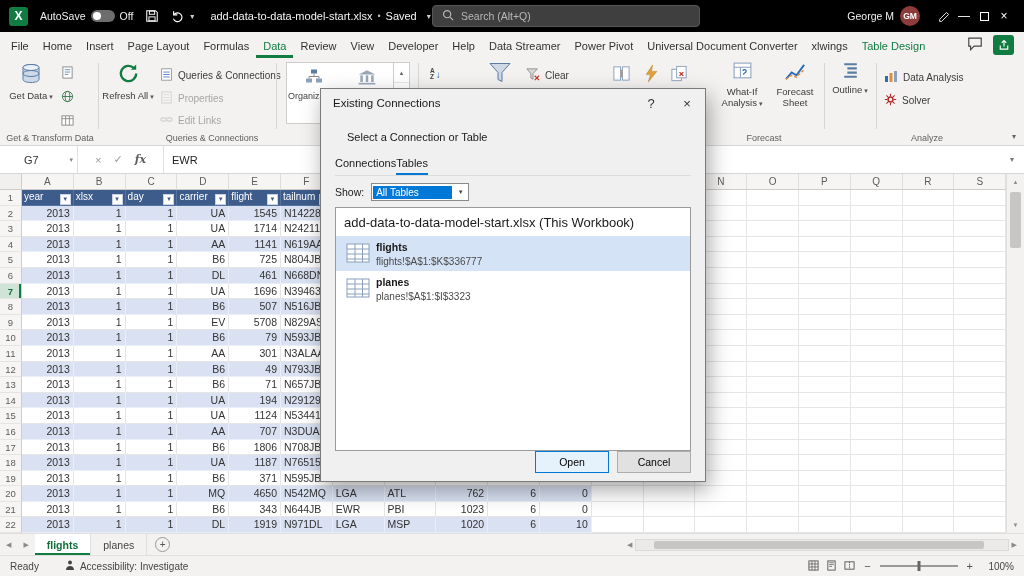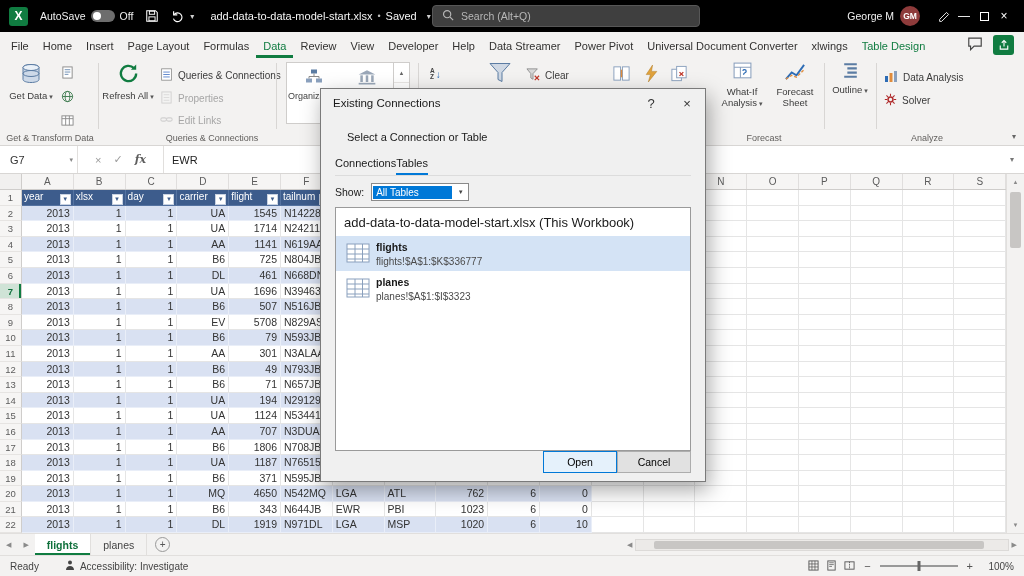--- a/index.html
+++ b/index.html
@@ -57,21 +57,21 @@
   .gal-scroll{width:16px;margin-left:auto;border-left:1px solid #cfcdcb;display:flex;flex-direction:column;font-size:6px;color:#666}
   .gal-scroll span{flex:1;display:flex;align-items:center;justify-content:center;border-bottom:1px solid #e8e6e4}
   .sortbtn{position:absolute;display:flex;align-items:center;width:24px;height:20px}
   .sortbtn .st{display:flex;flex-direction:column;font-size:6.5px;font-weight:bold;color:#444;line-height:6.5px}
   .sortbtn .ar{font-size:10px;color:#2d6cb5;margin-left:1px}
   .st span::after{content:attr(data-ch)}
   .collapse{position:absolute;right:8px;bottom:4px;font-size:8px;color:#666}
 
   
   .fbar{position:absolute;top:146px;left:0;right:0;height:28px;background:#fff;border-bottom:1px solid #d8d6d4;display:flex;align-items:stretch;font-size:11px}
-  .namebox{width:78px;border-right:1px solid #e1dfdd;display:flex;align-items:center;padding-left:10px;color:#333}
+  .namebox{width:78px;border-right:1px solid #e1dfdd;display:flex;align-items:center;padding-left:24px;color:#333}
   .namebox .gl-caret{margin-left:auto;margin-right:4px;font-size:7px;color:#888}
   .fbtns{width:86px;display:flex;align-items:center;justify-content:center;gap:12px;border-right:1px solid #e1dfdd;color:#9a9a9a}
   .fbtns .gl-fx{color:#5f5f5f;font-size:11px}
   .finput{flex:1;display:flex;align-items:center;padding-left:8px;color:#222}
   .fexp{width:24px;display:flex;align-items:center;justify-content:center;font-size:8px;color:#777}
 
   
   .grid{position:absolute;top:174px;left:0;width:1006px;height:359px;background:#fff;overflow:hidden}
   .colhdr{height:16px;display:flex;background:#f6f5f4;border-bottom:1px solid #cfcdcb;color:#5c5c5c;font-size:10px}
   .corner{width:22px;flex-shrink:0;background:#f1f0ef;border-right:1px solid #cfcdcb}
@@ -125,21 +125,21 @@
   .combo{display:flex;width:98px;height:18px;background:#fff;border:1px solid #8a8a8a;align-items:center}
   .combo-text{flex:1;background:#0078D7;color:#fff;margin:1px;padding:1px 3px;font-size:10px;white-space:nowrap;overflow:hidden}
   .combo-btn{width:15px;text-align:center;color:#444;font-size:6px}
   .dlg-list{margin:6px 14px 0;background:#fff;border:1px solid #9a9a9a;height:244px;overflow:hidden}
   .wb-header{font-size:13px;padding:7px 8px 6px;white-space:nowrap;overflow:hidden}
   .conn-item{display:grid;grid-template-columns:36px 1fr;grid-template-rows:15px 14px;align-items:center;padding:3px 4px}
   .conn-item.selected{background:#D4E3F5}
   .tbl-icon{grid-row:1/3;justify-self:center}
   .ci-name{font-weight:bold;font-size:10.5px}
   .ci-range{font-size:10px;color:#4a4a4a}
-  .dlg-buttons{position:absolute;bottom:8px;right:14px;display:flex;}
+  .dlg-buttons{position:absolute;bottom:8px;right:14px;display:flex;gap:8px}
   .btn{width:74px;height:22px;display:flex;align-items:center;justify-content:center;font-size:10.5px;background:#E1E1E1;border:1px solid #ADADAD;font-family:inherit}
   .btn.primary{background:#E5F1FB;border:1px solid #0078D7}
 </style>
 </head>
 <body>
 
 <div class="app">
 
   <div class="titlebar">
     <div class="xlogo"></div>

